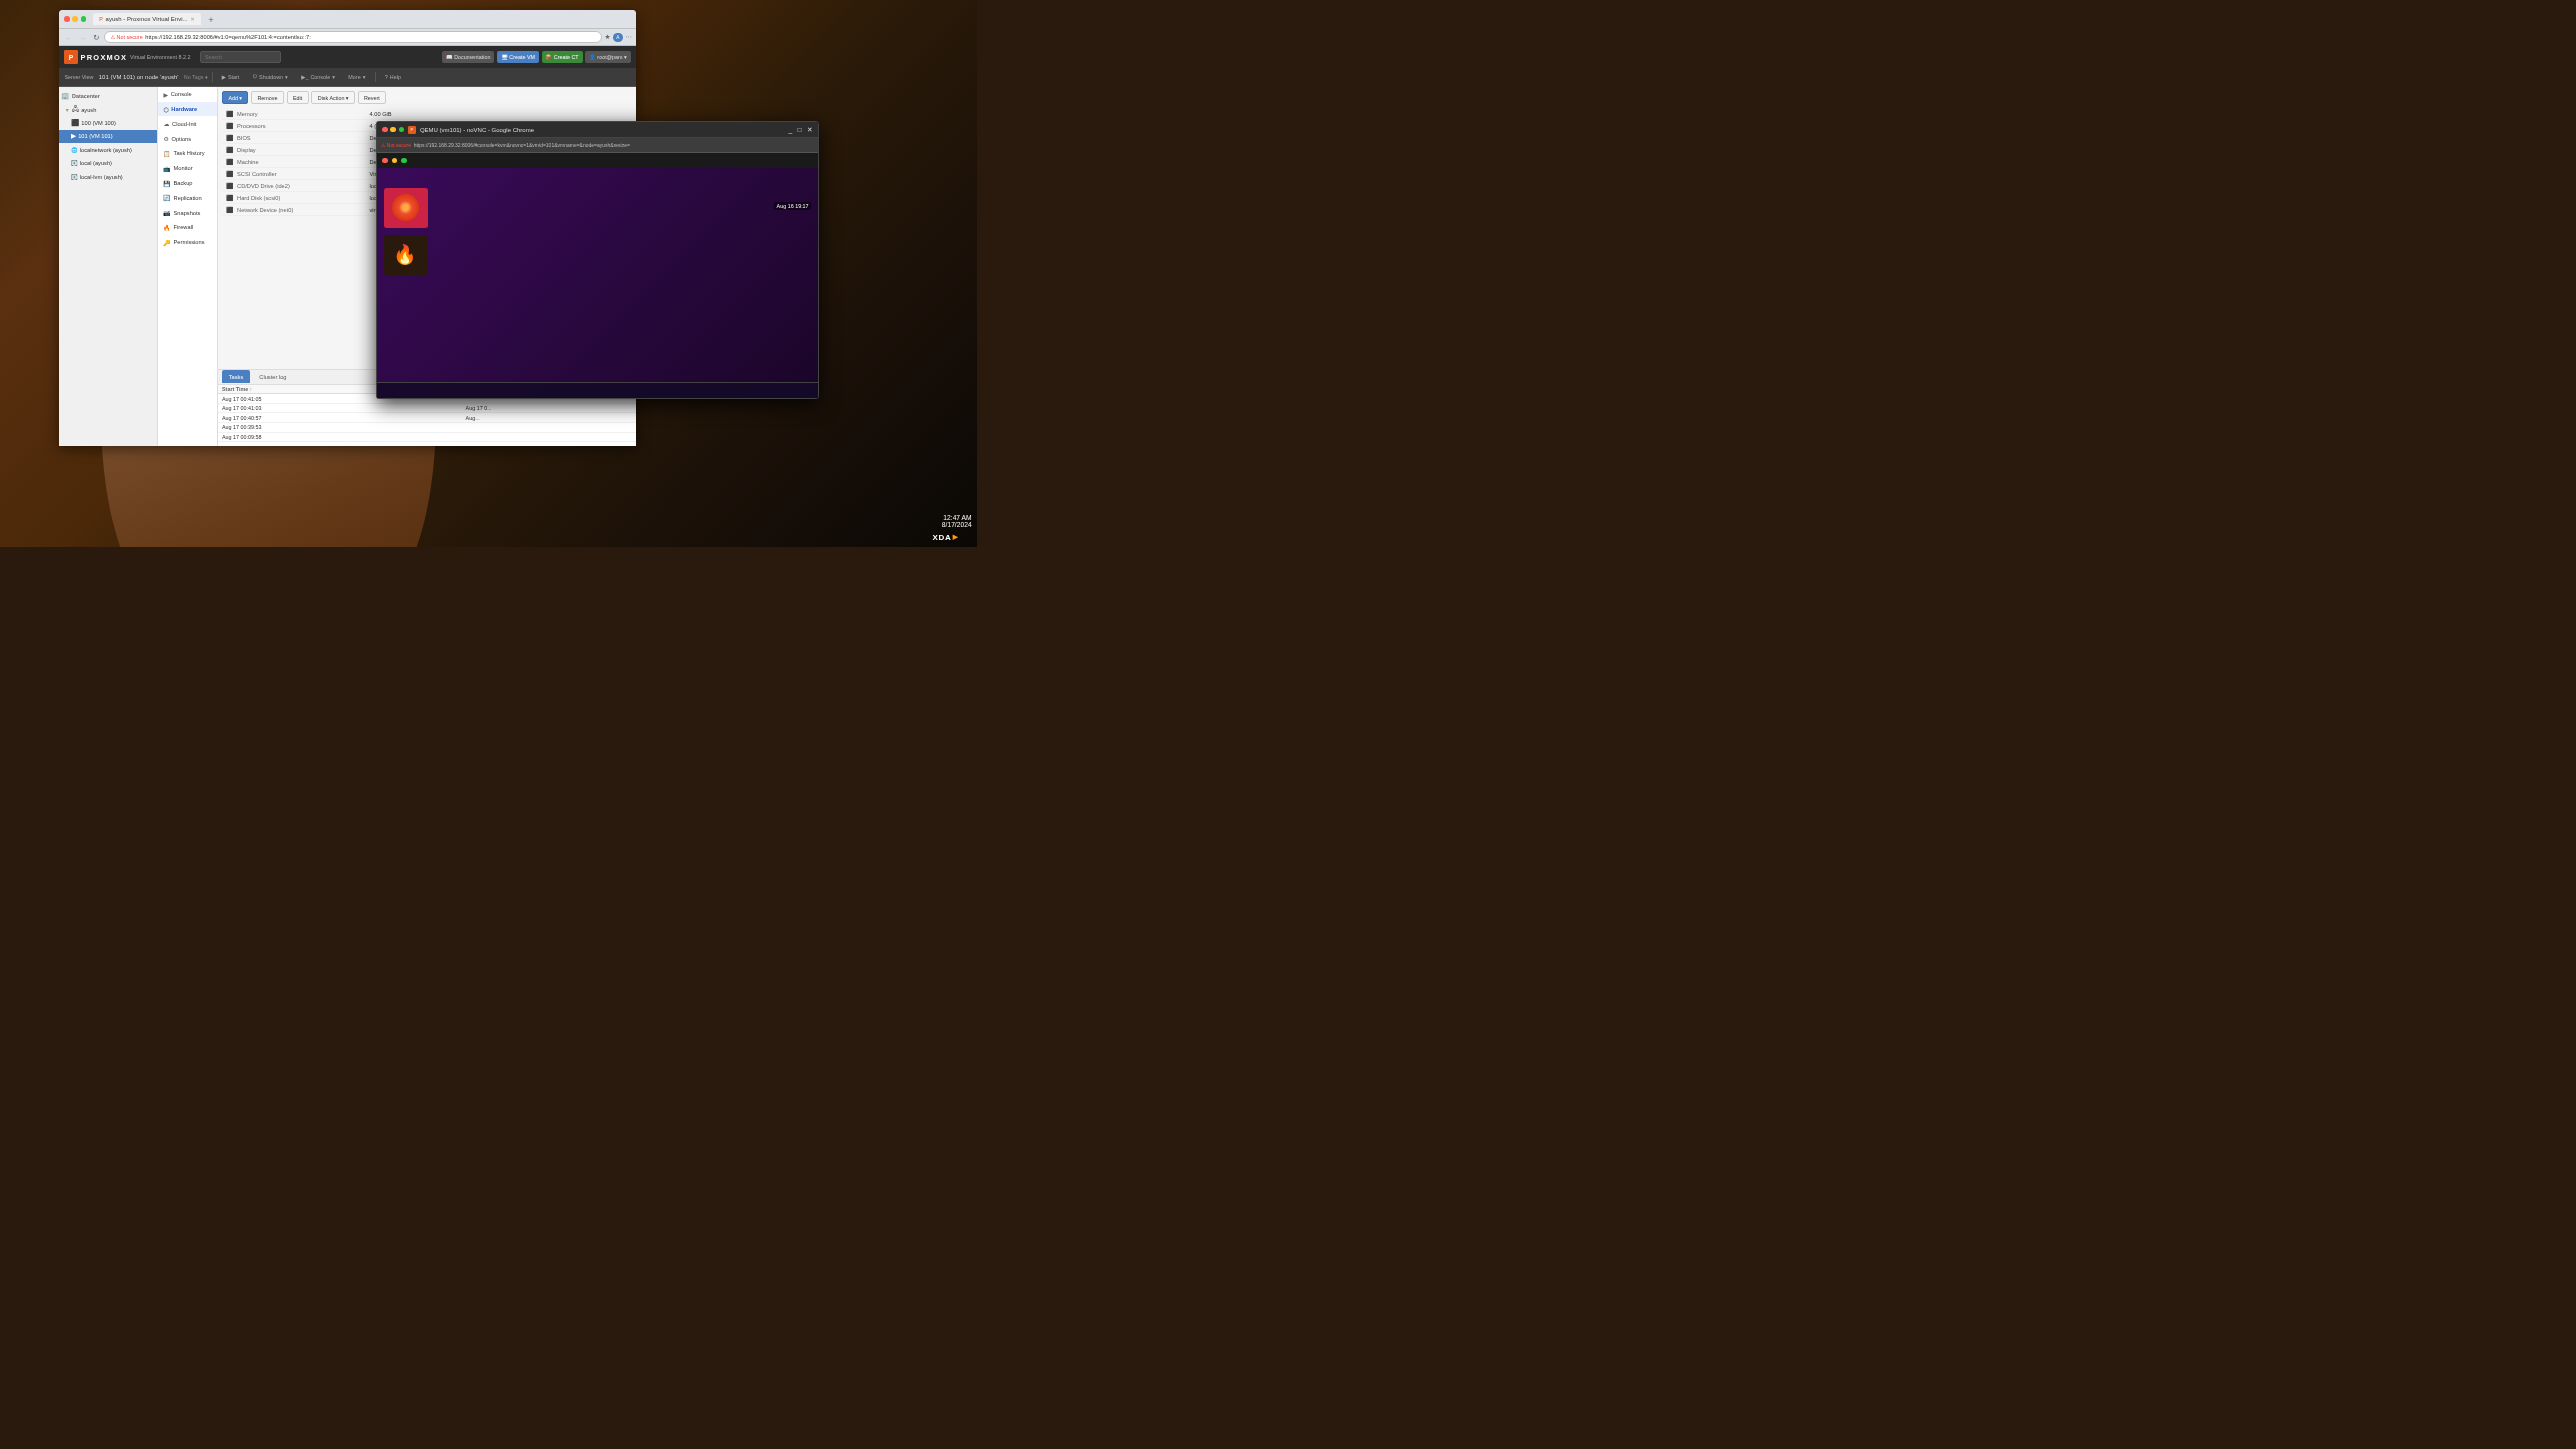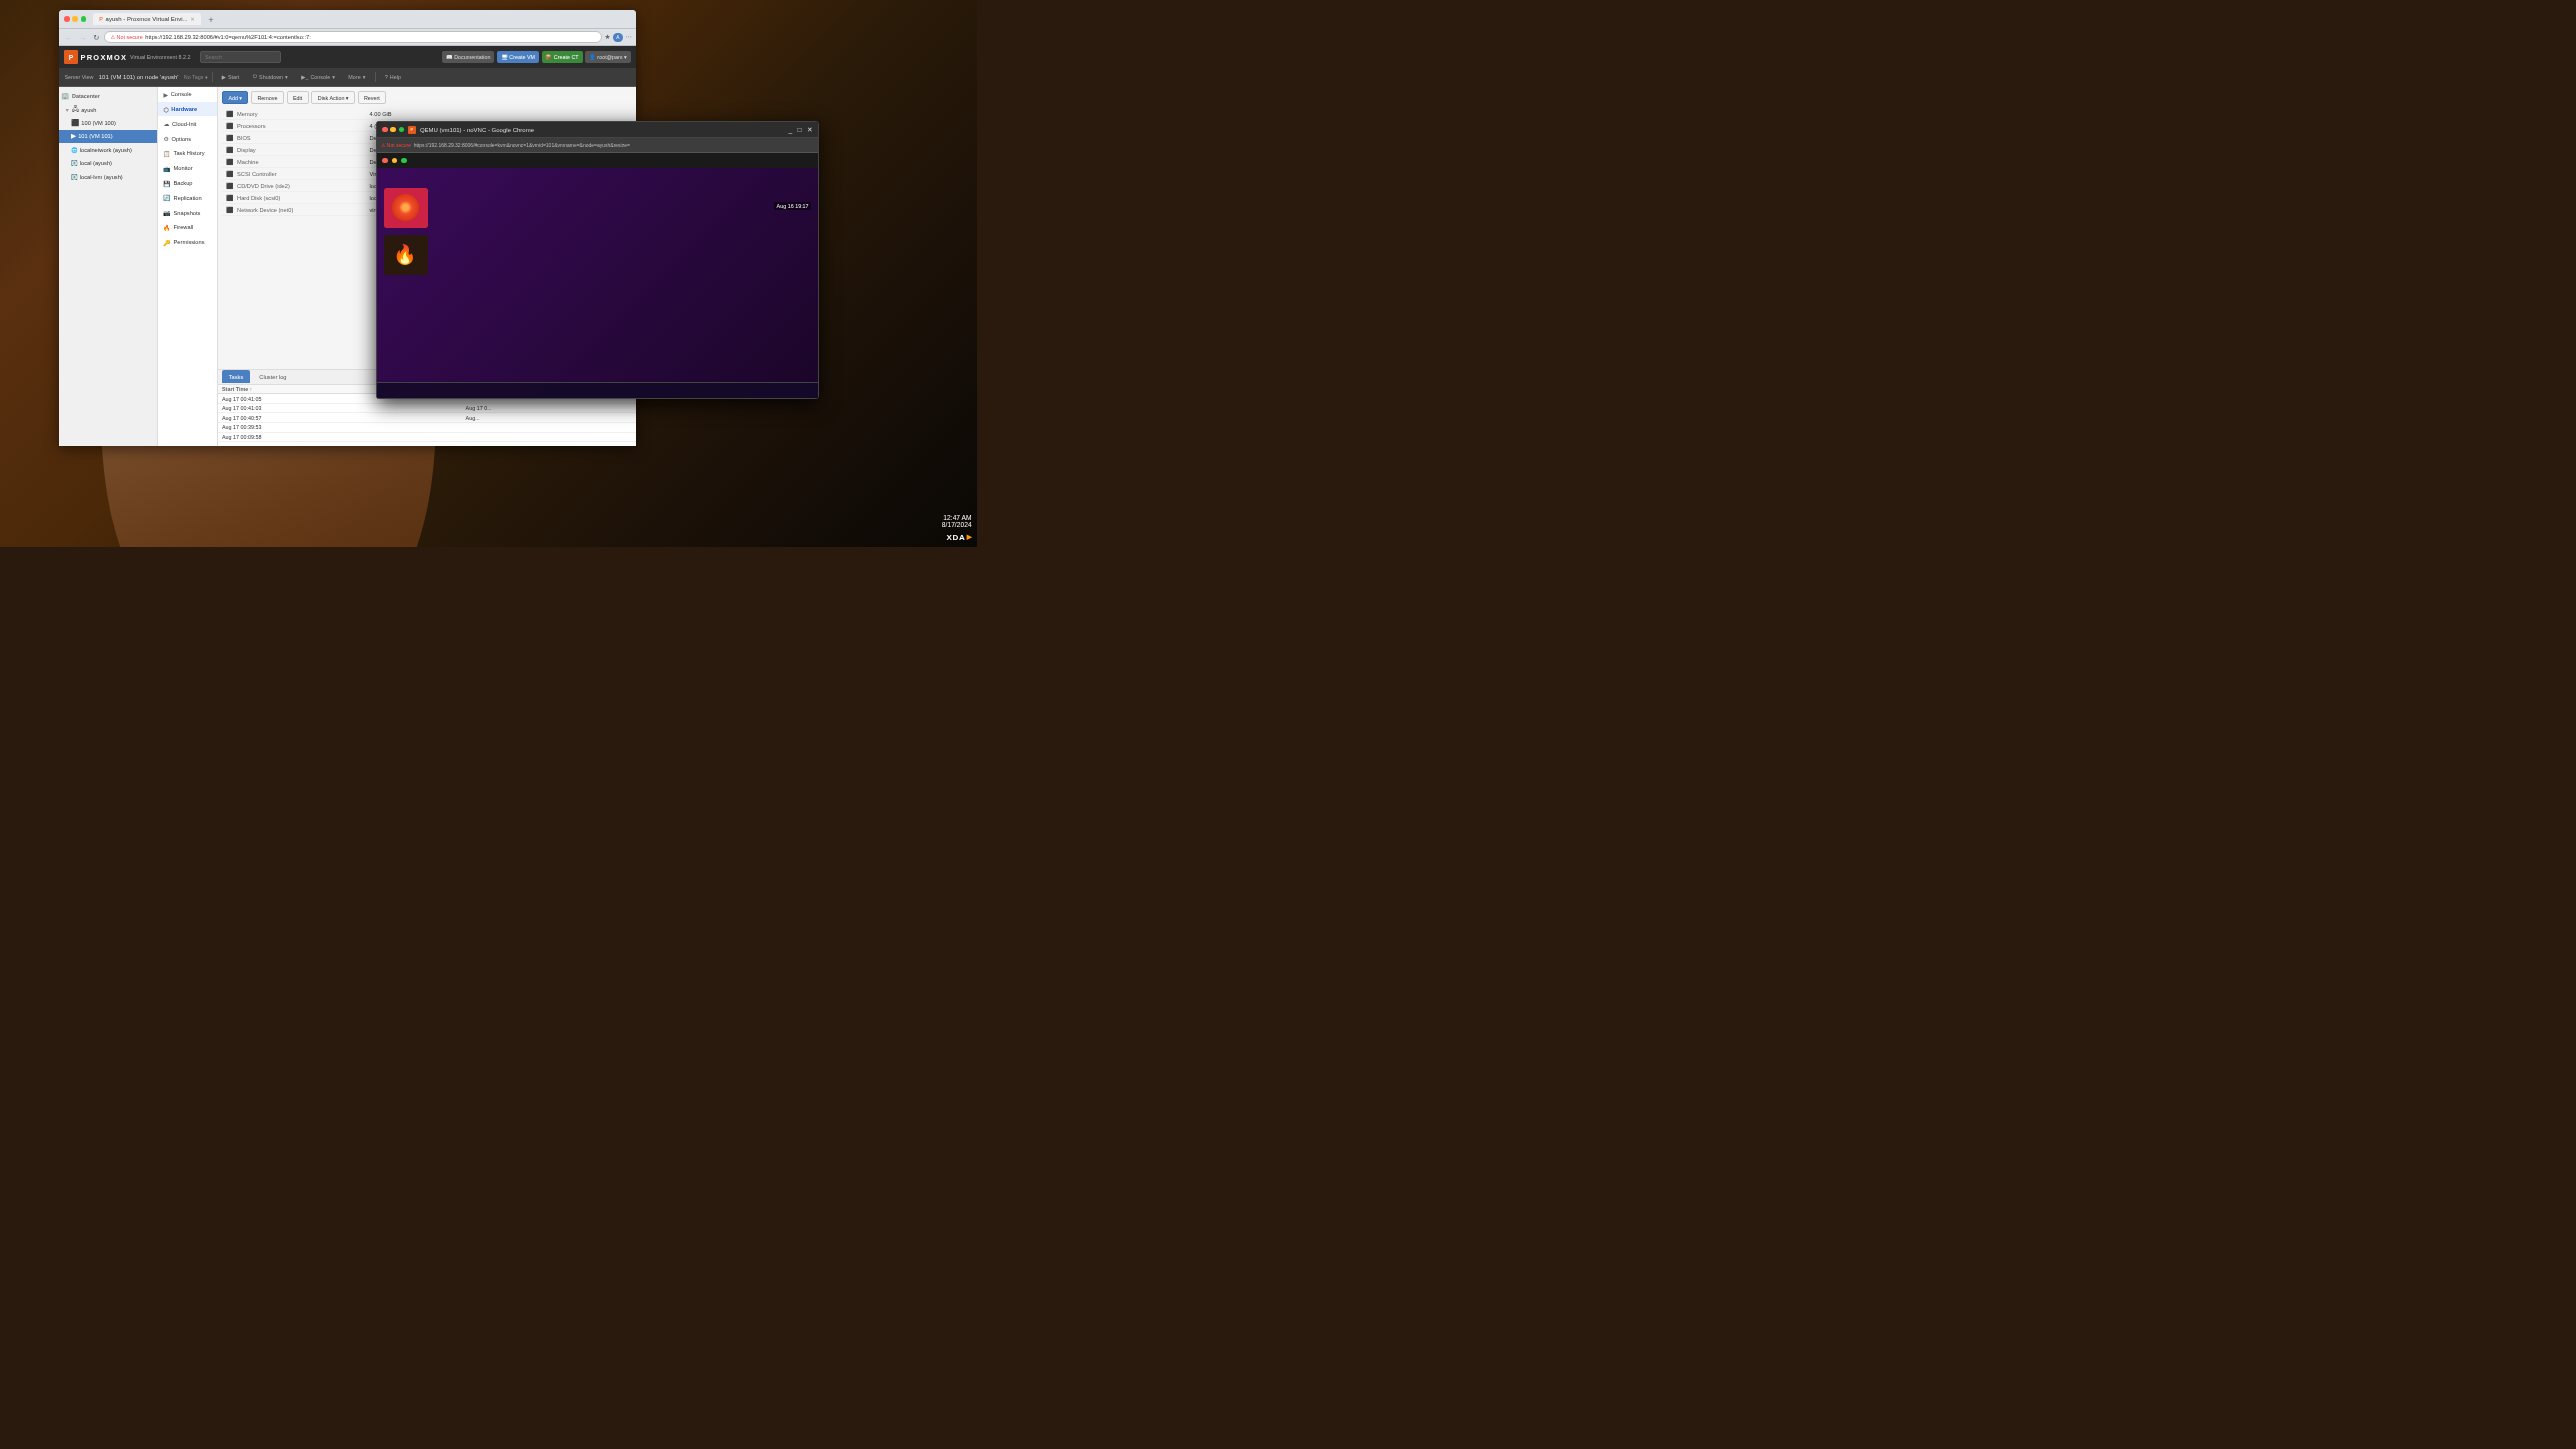--- a/index.html
+++ b/index.html
@@ -559,21 +559,21 @@
       color: white;
       background: rgba(0,0,0,0.5);
       padding: 1.3px 2.7px;
       border-radius: 1.3px;
     }
 
     
     .xda-watermark {
       position: absolute;
       bottom: 5.4px;
-      right: 5px;
+      right: 19px;
       color: white;
       font-size: 9.4px;
       font-weight: bold;
       z-index: 100;
       text-shadow: 0 0.7px 2px rgba(0,0,0,0.5);
     }
     .xda-icon {
       display: flex;
       align-items: center;
       gap: 1.3px;

